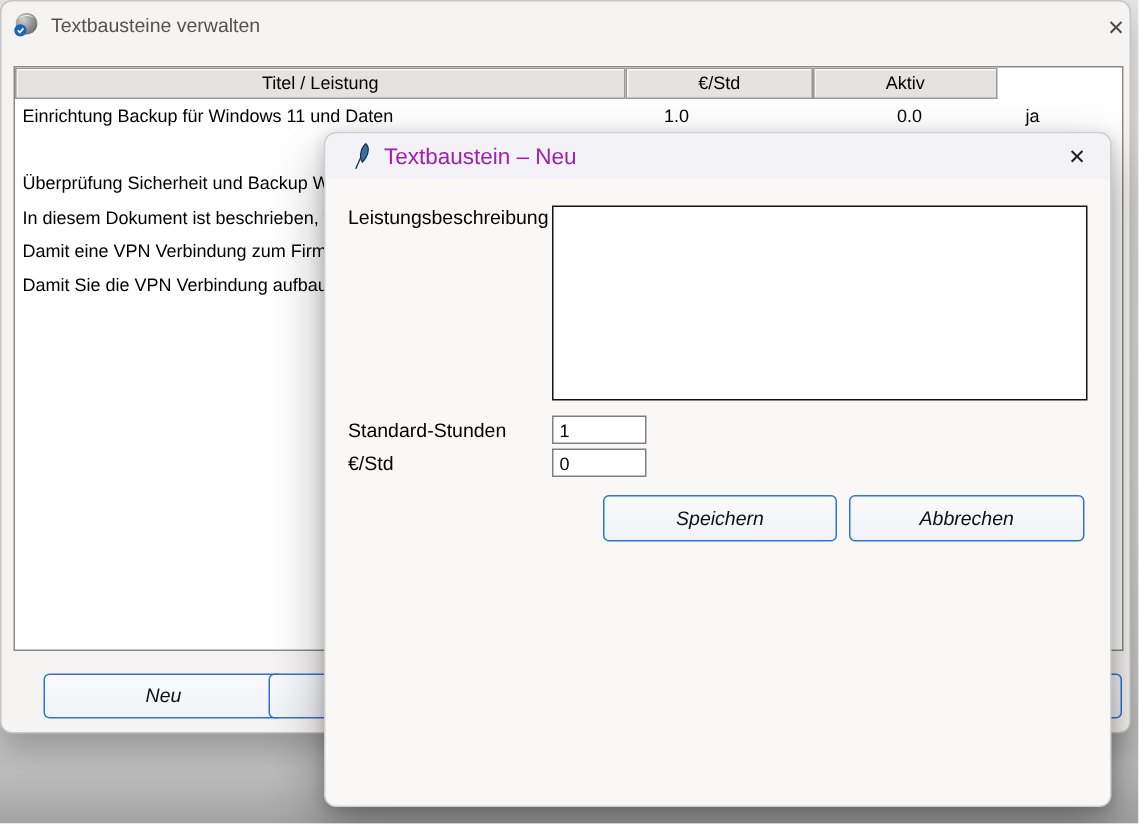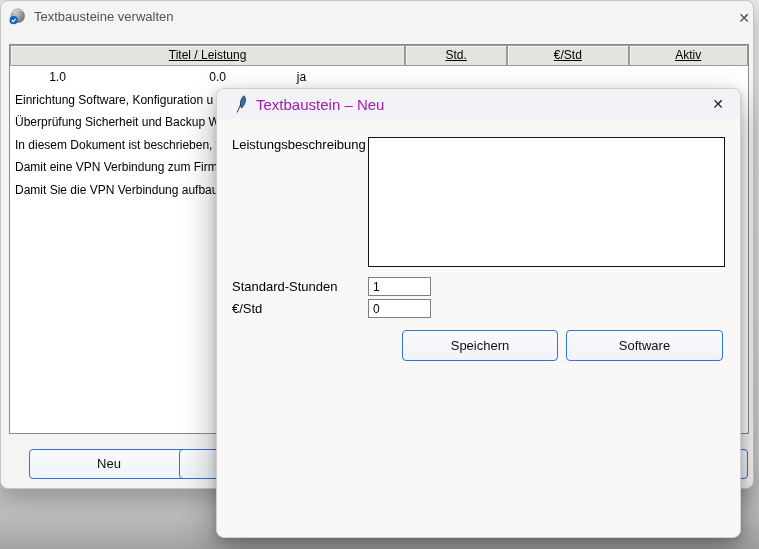--- a/index.html
+++ b/index.html
@@ -12,39 +12,39 @@
     background:#f5f4f2;border:1px solid #c6c6c6;border-radius:8px;
     box-shadow:0 10px 22px rgba(0,0,0,.25);}
   .mw-titlebar{position:absolute;left:0;top:0;width:100%;height:34px;}
   .app-icon{position:absolute;left:8px;top:7px;width:17px;height:17px;}
   .mw-title{position:absolute;left:33px;top:0;height:32px;line-height:32px;font-size:13px;color:#525252;}
   .mw-close{position:absolute;left:731px;top:5px;width:24px;height:24px;text-align:center;line-height:24px;
     font-size:14px;color:#4c4c4c;cursor:default;}
 
   .table{position:absolute;left:8px;top:43px;width:740px;height:390px;box-sizing:border-box;
     background:#ffffff;border:1px solid #8a8a8a;overflow:hidden;}
-  .thead{display:flex;height:21px;text-decoration:underline;}
+  .thead{display:flex;height:21px;}
   .hcell{box-sizing:border-box;height:21px;line-height:19px;text-align:center;font-size:12px;color:#000;
     background:#e5e3e0;border:1px solid #9b9b9b;
     box-shadow:inset 0 1px 0 #f7f6f4, inset 1px 0 0 #f7f6f4;}
   .c-titel{width:407px;}
   .c-std{width:105px;}
   .c-eur{width:125px;}
   .c-aktiv{width:123px;}
   .tbody{position:relative;}
   .trow{display:flex;height:22.6px;line-height:22.6px;font-size:12px;color:#000;background:#fff;}
   .tcell{box-sizing:border-box;overflow:hidden;white-space:nowrap;}
   .tcell.c-titel{padding-left:5px;}
   .tcell.c-std{text-align:center;padding-right:10px;}
   .tcell.c-eur{text-align:right;padding-right:14px;}
   .tcell.c-aktiv{text-align:center;}
 
   .btn{box-sizing:border-box;background:linear-gradient(180deg,#f9fafc 0%,#f0f3f8 100%);
     border:1px solid #3273d6;border-radius:4px;font-family:"Liberation Sans",sans-serif;
-    font-size:13px;color:#101010;text-align:center;cursor:default;}
+    font-size:13px;color:#101010;text-align:center;cursor:default;font-style:italic;}
   .mw-btn-neu{position:absolute;left:8px;top:448px;width:160px;height:30px;line-height:28px;margin-left:20px;}
   .mw-btn-frag2{position:absolute;left:178px;top:448px;width:170px;height:30px;line-height:28px;}
   .mw-btn-frag3{position:absolute;left:600px;top:448px;width:147px;height:30px;line-height:28px;}
 
   
   .dialog{position:absolute;left:216px;top:88px;width:525px;height:450px;box-sizing:border-box;
     background:#f9f8f6;border:1px solid #cfcfcf;border-radius:8px;
     box-shadow:0 16px 36px rgba(0,0,0,.33),0 3px 10px rgba(0,0,0,.18);}
   .dlg-titlebar{position:absolute;left:0;top:0;width:100%;height:30px;background:#f3f2f6;
     border-radius:8px 8px 0 0;display:flex;align-items:center;}
@@ -89,32 +89,31 @@
         <circle cx="4.6" cy="12.2" r="4.1" fill="#1565c0"></circle>
         <path d="M2.8 12.2 L4.2 13.7 L6.6 10.9" stroke="#ffffff" stroke-width="1.1" fill="none"></path>
       </svg>
       <span class="mw-title">Textbausteine verwalten</span>
       <span class="mw-close">✕</span>
     </div>
 
     <div class="table">
       <div class="thead">
         <div class="hcell c-titel">Titel / Leistung</div>
-        <div class="hcell c-std">Std.</div>
         <div class="hcell c-eur">€/Std</div>
         <div class="hcell c-aktiv">Aktiv</div>
       </div>
       <div class="tbody">
           <div class="trow">
+            <div class="tcell c-titel">Einrichtung Backup für Windows 11 und Daten</div>
             <div class="tcell c-std">1.0</div>
             <div class="tcell c-eur">0.0</div>
             <div class="tcell c-aktiv">ja</div>
           </div>
           <div class="trow">
-            <div class="tcell c-titel">Einrichtung Software, Konfiguration u</div>
             <div class="tcell c-std"></div>
             <div class="tcell c-eur"></div>
             <div class="tcell c-aktiv"></div>
           </div>
           <div class="trow">
             <div class="tcell c-titel">Überprüfung Sicherheit und Backup W</div>
             <div class="tcell c-std"></div>
             <div class="tcell c-eur"></div>
             <div class="tcell c-aktiv"></div>
           </div>
@@ -157,16 +156,16 @@
     <span class="dlg-label lbl-desc">Leistungsbeschreibung</span>
     <textarea class="dlg-textarea" value="" style=""></textarea>
 
     <span class="dlg-label lbl-hours">Standard-Stunden</span>
     <input class="dlg-entry entry-hours" value="1" style="">
 
     <span class="dlg-label lbl-rate">€/Std</span>
     <input class="dlg-entry entry-rate" value="0" style="">
 
     <div class="btn dlg-btn-save" style="line-height:29px;">Speichern</div>
-    <div class="btn dlg-btn-cancel" style="line-height:29px;">Software</div>
+    <div class="btn dlg-btn-cancel" style="line-height:29px;">Abbrechen</div>
   </div>
 
 </div>
 
 </body></html>

